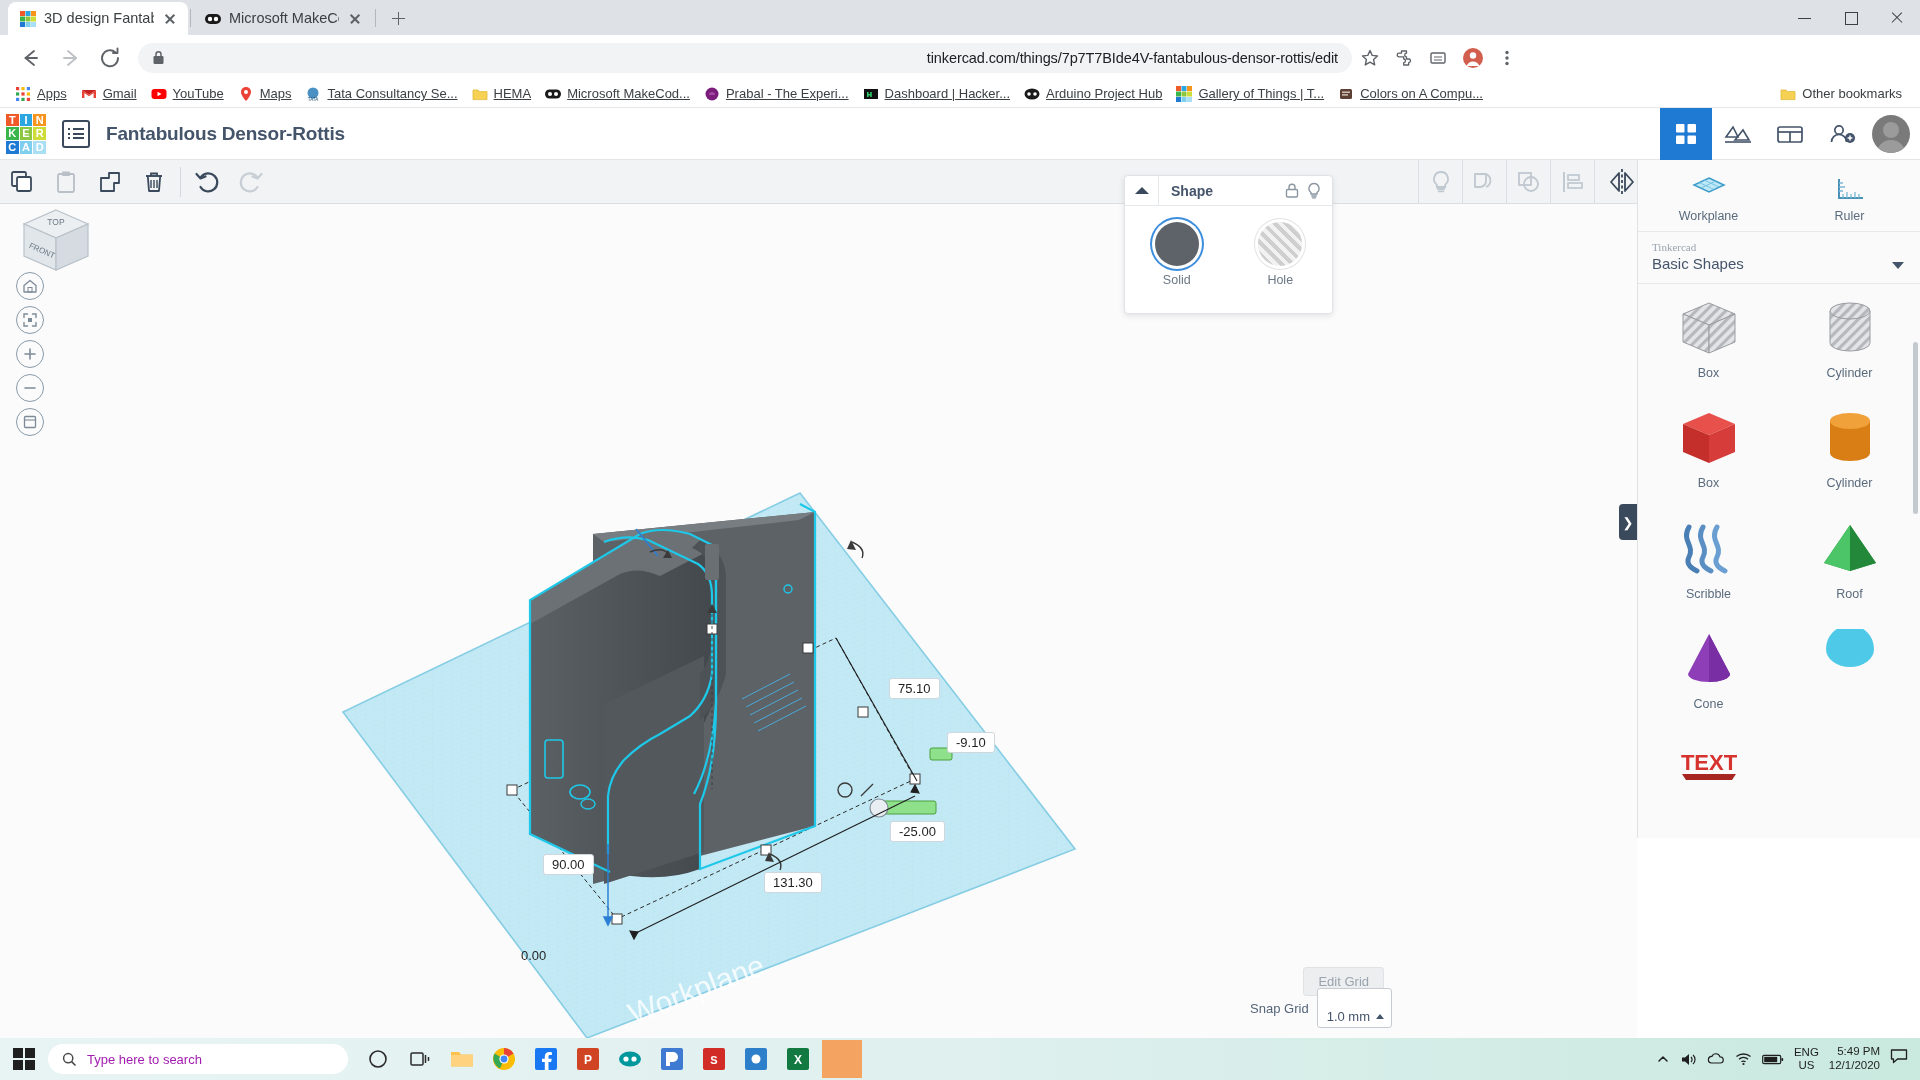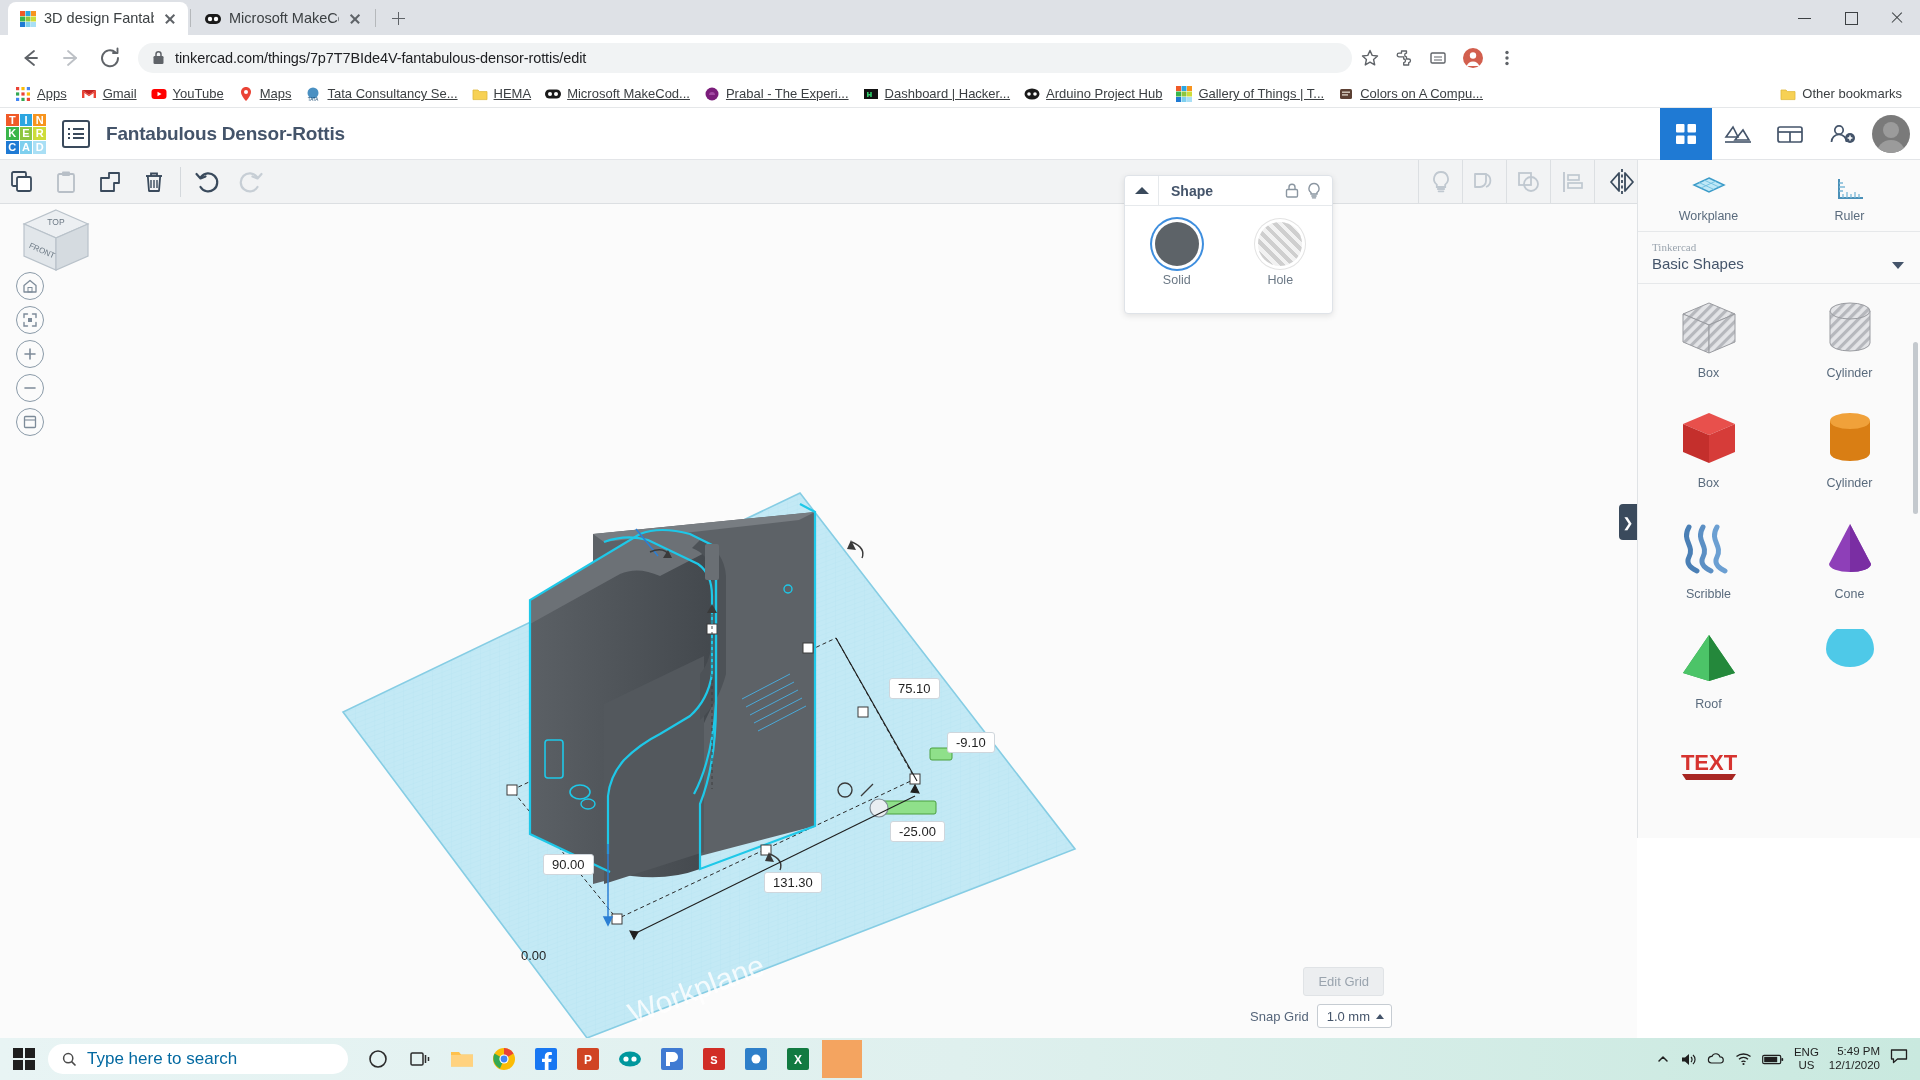--- a/index.html
+++ b/index.html
@@ -50,21 +50,21 @@
 
   .win-ctrls { position: absolute; right: 0; top: 0; height: 35px; display: flex; }
   .win-btn { width: 46px; height: 35px; position: relative; }
   .win-min::after { content:""; position:absolute; left:16px; top:18px; width:13px; height:1.4px; background:#3c4043;}
   .win-max::after { content:""; position:absolute; left:17px; top:12px; width:11px; height:11px; border:1.4px solid #3c4043;}
   .win-cls::before, .win-cls::after { content:""; position:absolute; left:16px; top:17px; width:14px; height:1.4px; background:#3c4043;}
   .win-cls::before{ transform:rotate(45deg);} .win-cls::after{ transform:rotate(-45deg);}
 
   .chrome-toolbar {
     position: absolute; top: 35px; left: 0; width: 1532px; height: 45px;
-    background: #fff; display: flex; align-items: center; padding: 4px 10px;
+    background: #fff; display: flex; align-items: center; padding: 4px 10px; text-align: right;
   }
   .nav-btn { width: 34px; height: 34px; margin: 0 3px; position: relative; flex:0 0 34px;}
   .omnibox {
     flex: 1 1 auto; height: 30px; background: #f1f3f4; border-radius: 16px;
     display: flex; align-items: center; padding: 0 14px; margin: 0 8px;
     font-size: 14.5px; color: #202124; gap: 10px;
   }
   .omni-url { flex:1 1 auto; white-space: nowrap; overflow: hidden; letter-spacing:-0.1px;}
   .omni-right { display:flex; align-items:center; gap: 14px; }
 
@@ -126,21 +126,21 @@
             background:#fbfbfb; position:relative;}
 
   .edit-grid {
     position: absolute; right: 253px; bottom: 42px;
     padding: 6px 14px; background: #eceef0; color: #9aa4ae;
     font-size: 13px; border-radius: 3px; border:1px solid #e0e3e6;
   }
   .snap-row { position:absolute; right: 245px; bottom: 10px; display:flex; align-items:center; gap:8px;}
   .snap-lbl { font-size:13px; color:#55657a; }
   .snap-val { font-size:13px; color:#44546a; border:1px solid #c6ccd2; background:#fff;
-              border-radius:3px; padding: 4px 7px 3px 9px; display:flex; align-items:center; gap:6px;}
+              border-radius:3px; padding: 20px 7px 3px 9px; display:flex; align-items:center; gap:6px;}
   .caret-up { width:0;height:0;border-left:4px solid transparent;border-right:4px solid transparent;border-bottom:5px solid #44546a;}
 
   .panel-toggle {
     position:absolute; right: 0px; top: 300px; width: 18px; height: 36px;
     background:#3a4a5c; border-radius: 4px 0 0 4px; display:flex;
     align-items:center; justify-content:center; color:#fff; font-size:13px;
   }
 
   
   .shape-pop {
@@ -186,21 +186,21 @@
                background:#c4c9ce; border-radius:3px;}
 
   
   .taskbar {
     position:absolute; left:0; top:1038px; width:1920px; height:42px;
     background: linear-gradient(90deg,#e8f4f4 0%, #dff0ee 50%, #c9e9df 100%);
     display:flex; align-items:center;
   }
   .tb-start { width:48px; height:42px; display:flex; align-items:center; justify-content:center;}
   .tb-search { width: 300px; height:30px; background:#fff; border-radius:15px;
-               display:flex; align-items:center; gap:10px; padding: 0 14px; font-size:17px; color:#0369a1;}
+               display:flex; align-items:center; gap:10px; padding: 0 14px; font-size:13px; color:#a21caf;}
   .tb-icons { display:flex; align-items:center; gap: 2px; margin-left: 10px;}
   .tb-ico { width: 40px; height:40px; display:flex; align-items:center; justify-content:center; position:relative;}
   .tray { margin-left:auto; display:flex; align-items:center; gap:10px; padding-right: 8px; font-size:11.5px; color:#1f1f1f;}
   .tray-lang { line-height:1.1; text-align:center; font-size:11.5px;}
   .tray-clock { line-height:1.2; text-align:right; font-size:11.5px;}
   .tray-notif { width:22px; height:22px; }
 
   svg { display:block; }
 </style>
 </head>
@@ -859,32 +859,32 @@
       <div class="sb-item">
         <svg width="64" height="60" viewBox="0 0 64 60">
           <path d="M12 8 C4 22 18 26 12 38 C8 46 16 50 20 52" fill="none" stroke="#4a7fb5" stroke-width="5" stroke-linecap="round"></path>
           <path d="M26 8 C18 22 32 26 26 38 C22 46 30 50 34 52" fill="none" stroke="#5b8fc4" stroke-width="5" stroke-linecap="round"></path>
           <path d="M40 8 C32 22 46 26 40 38 C36 46 44 50 48 52" fill="none" stroke="#6b9fd2" stroke-width="5" stroke-linecap="round"></path>
         </svg>
         <div class="sb-item-lbl">Scribble</div>
       </div>
       <div class="sb-item">
         <svg width="64" height="60" viewBox="0 0 64 60">
-          <path d="M32 5 L53 45 A21 8 0 0 1 11 45 Z" fill="#8e3fb8"></path>
-          <path d="M32 5 L53 45 A21 8 0 0 1 32 53 Z" fill="#7a2ea3"></path>
-        </svg>
-        <div class="sb-item-lbl">Cone</div>
-      </div>
-      <div class="sb-item">
-        <svg width="64" height="60" viewBox="0 0 64 60">
           <polygon points="32,6 58,44 32,52 6,44" fill="#2fa34a"></polygon>
           <polygon points="32,6 58,44 32,52" fill="#24883b"></polygon>
           <polygon points="32,6 6,44 32,52" fill="#4cc468"></polygon>
         </svg>
         <div class="sb-item-lbl">Roof</div>
+      </div>
+      <div class="sb-item">
+        <svg width="64" height="60" viewBox="0 0 64 60">
+          <path d="M32 5 L53 45 A21 8 0 0 1 11 45 Z" fill="#8e3fb8"></path>
+          <path d="M32 5 L53 45 A21 8 0 0 1 32 53 Z" fill="#7a2ea3"></path>
+        </svg>
+        <div class="sb-item-lbl">Cone</div>
       </div>
       <div class="sb-item">
         <svg width="64" height="46" viewBox="0 0 64 46">
           <path d="M8 20 a24 24 0 0 1 48 0 a24 18 0 0 1 -48 0 Z" fill="#4ec9e8"></path>
         </svg>
         <div class="sb-item-lbl"></div>
       </div>
       <div class="sb-item">
         <svg width="70" height="46" viewBox="0 0 70 46">
           <text x="35" y="30" font-size="22" font-weight="700" fill="#d6332f" text-anchor="middle" font-family="Liberation Sans">TEXT</text>

